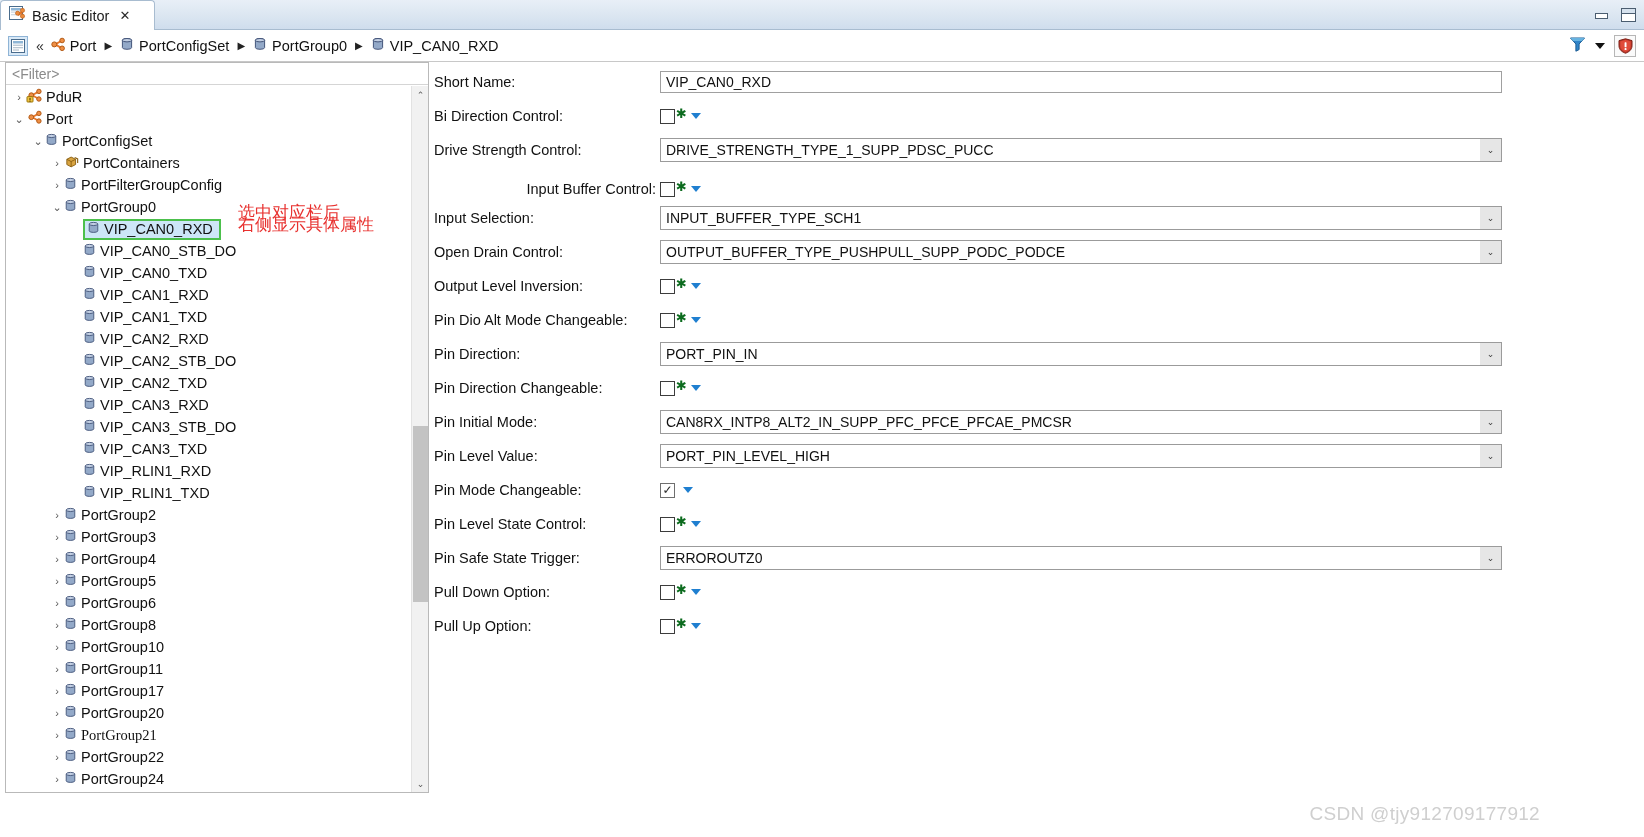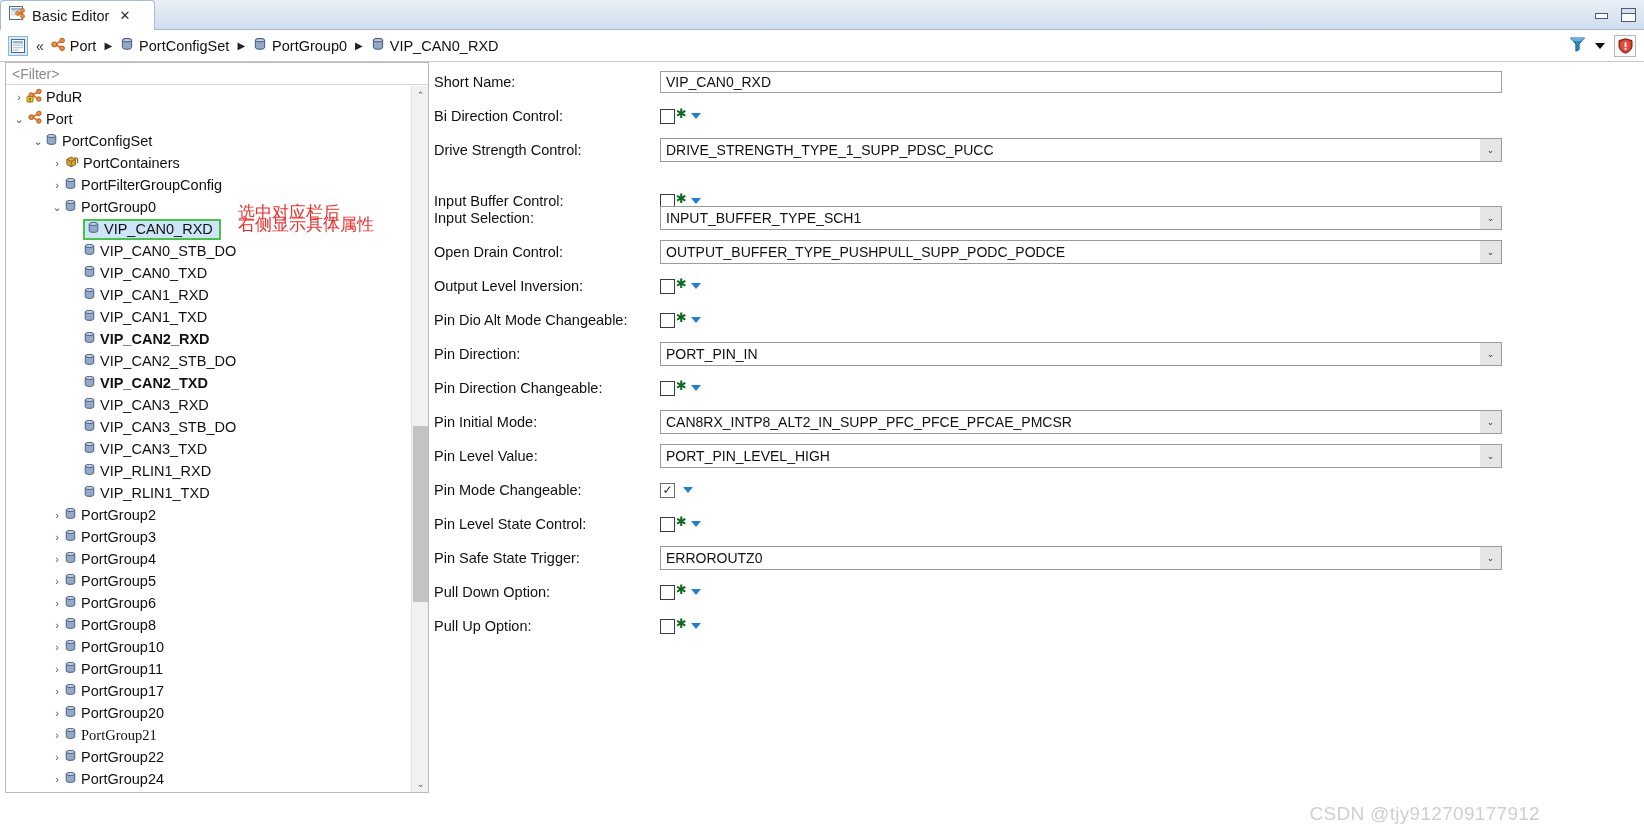--- a/index.html
+++ b/index.html
@@ -419,41 +419,41 @@
           <span class="tsel-wrap" style="display: inline-flex; align-items: center;">
             <span class="ico"><svg width="13" height="13" viewBox="0 0 14 14">
                 <path d="M2.4 3.2 v7.4 a4.6 1.7 0 0 0 9.2 0 v-7.4" fill="#93a9c8" stroke="#44557a"></path>
                 <ellipse cx="7" cy="3.2" rx="4.6" ry="1.7" fill="#c3d0e4" stroke="#44557a"></ellipse>
               </svg></span>
             <span class="tlabel">VIP_CAN1_TXD</span>
           </span>
         </div>
         <div class="trow">
           <span class="twist" style="margin-left: 63px;"></span>
-          <span class="tsel-wrap" style="display: inline-flex; align-items: flex-start; font-weight: bold;">
+          <span class="tsel-wrap" style="display: inline-flex; align-items: flex-start;">
             <span class="ico"><svg width="13" height="13" viewBox="0 0 14 14">
                 <path d="M2.4 3.2 v7.4 a4.6 1.7 0 0 0 9.2 0 v-7.4" fill="#93a9c8" stroke="#44557a"></path>
                 <ellipse cx="7" cy="3.2" rx="4.6" ry="1.7" fill="#c3d0e4" stroke="#44557a"></ellipse>
               </svg></span>
             <span class="tlabel">VIP_CAN2_RXD</span>
           </span>
         </div>
         <div class="trow">
           <span class="twist" style="margin-left: 63px;"></span>
           <span class="tsel-wrap" style="display: inline-flex; align-items: center;">
             <span class="ico"><svg width="13" height="13" viewBox="0 0 14 14">
                 <path d="M2.4 3.2 v7.4 a4.6 1.7 0 0 0 9.2 0 v-7.4" fill="#93a9c8" stroke="#44557a"></path>
                 <ellipse cx="7" cy="3.2" rx="4.6" ry="1.7" fill="#c3d0e4" stroke="#44557a"></ellipse>
               </svg></span>
             <span class="tlabel">VIP_CAN2_STB_DO</span>
           </span>
         </div>
         <div class="trow">
           <span class="twist" style="margin-left: 63px;"></span>
-          <span class="tsel-wrap" style="display: inline-flex; align-items: flex-end; font-weight: bold;">
+          <span class="tsel-wrap" style="display: inline-flex; align-items: flex-end;">
             <span class="ico"><svg width="13" height="13" viewBox="0 0 14 14">
                 <path d="M2.4 3.2 v7.4 a4.6 1.7 0 0 0 9.2 0 v-7.4" fill="#93a9c8" stroke="#44557a"></path>
                 <ellipse cx="7" cy="3.2" rx="4.6" ry="1.7" fill="#c3d0e4" stroke="#44557a"></ellipse>
               </svg></span>
             <span class="tlabel">VIP_CAN2_TXD</span>
           </span>
         </div>
         <div class="trow">
           <span class="twist" style="margin-left: 63px;"></span>
           <span class="tsel-wrap" style="display: inline-flex; align-items: center;">
@@ -662,21 +662,21 @@
       </div>
       <div class="frow" style="top: 71px; width: 1180px;">
         <div class="flabel">Drive Strength Control:</div>
         <div class="fctrl">
           <div class="combo">
             <div class="ctext">DRIVE_STRENGTH_TYPE_1_SUPP_PDSC_PUCC</div>
             <div class="cbtn">⌄</div>
           </div>
         </div>
       </div>
-      <div class="frow" style="top: 122px; width: 1180px;">
+      <div class="frow" style="top: 110px; width: 1180px; text-align: right;">
         <div class="flabel">Input Buffer Control:</div>
         <div class="fctrl">
           <div class="chk"></div>
           <span class="star">✱</span>
           <span class="bluecaret sm" style="margin-left: 4px;"></span>
         </div>
       </div>
       <div class="frow" style="top: 139px; width: 1180px;">
         <div class="flabel">Input Selection:</div>
         <div class="fctrl">

